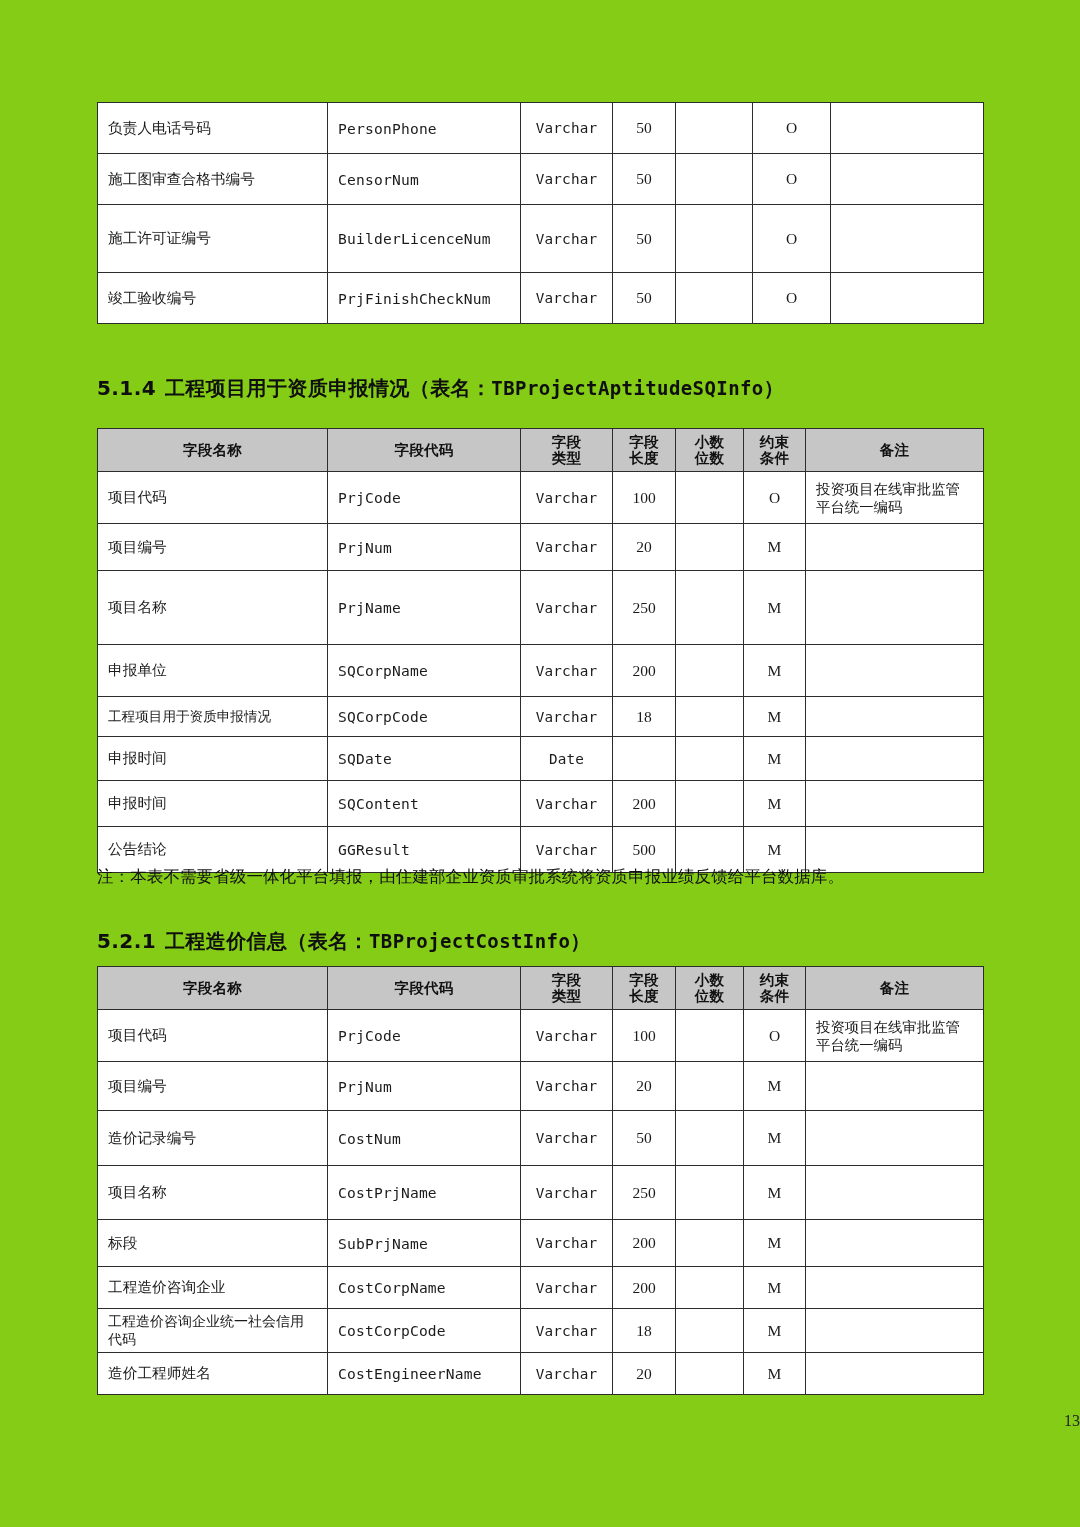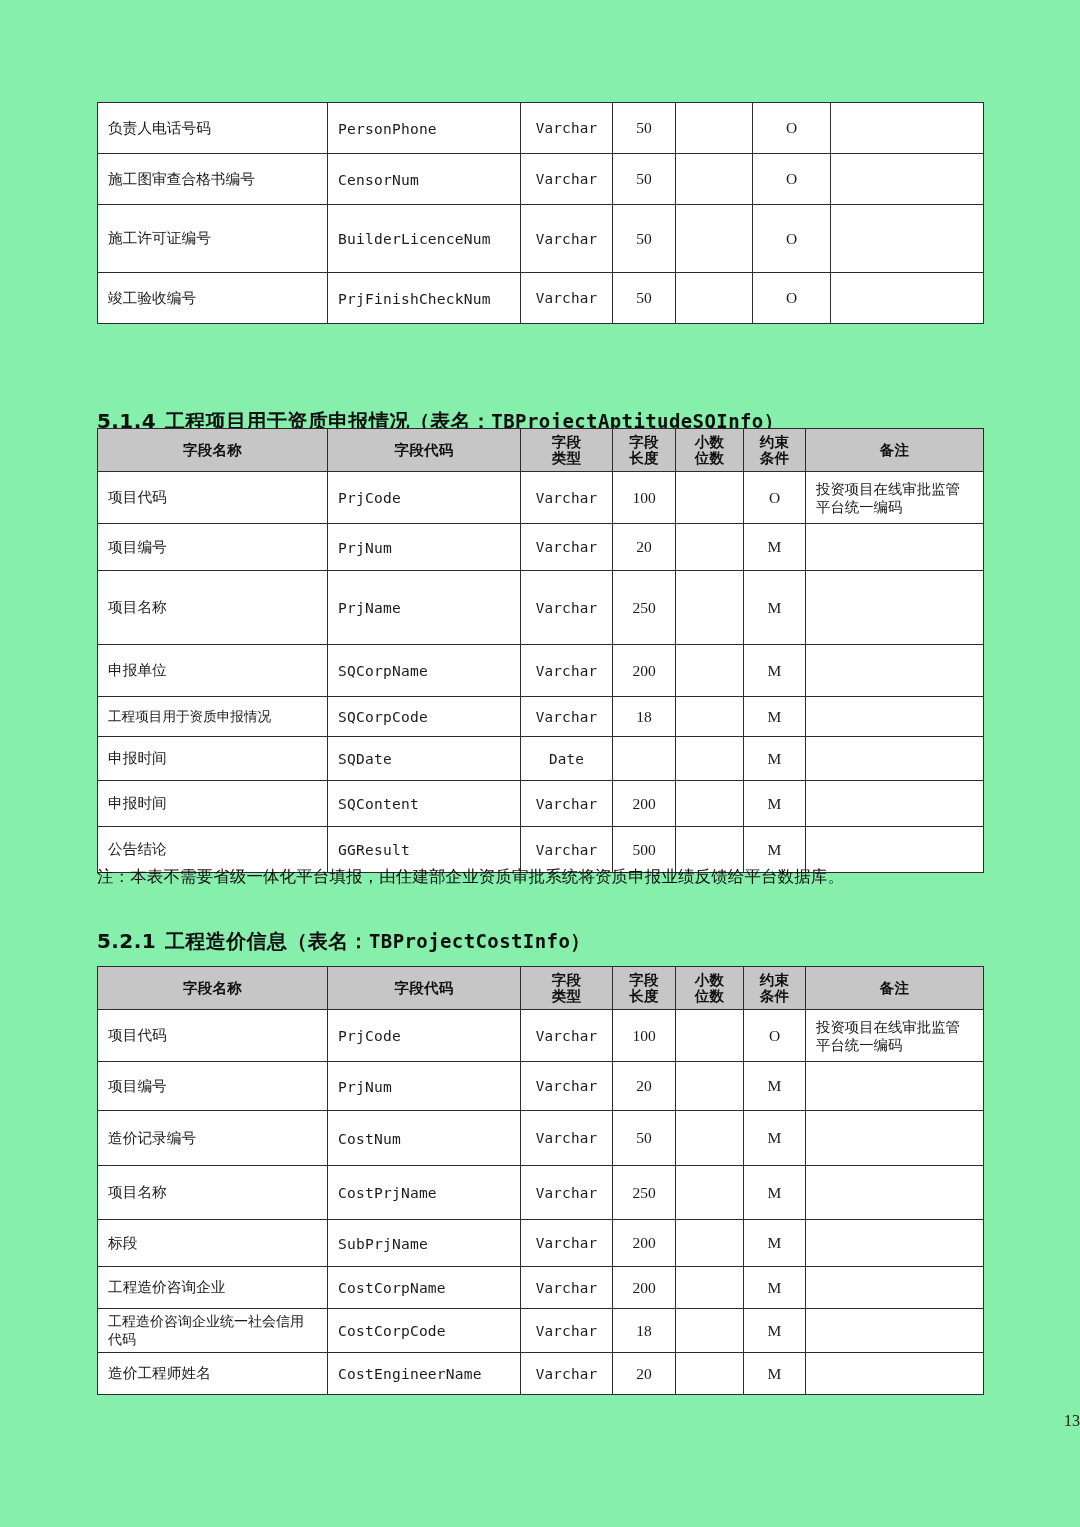--- a/index.html
+++ b/index.html
@@ -13,21 +13,21 @@
     position: relative;
     font-family: "Liberation Serif", "DejaVu Serif", serif;
     color: #1a1a1a;
     overflow: hidden;
   }
   .page {
     position: absolute;
     left: 0; top: 0;
     width: 1080px;
     height: 1527px;
-    background: #86efac;
+    background: #84cc16;
   }
   .content {
     position: absolute;
     left: 97px;
     top: 0;
     width: 886px;
   }
 
   
   table.dt {
@@ -148,21 +148,21 @@
             <td class="c-type">Varchar</td>
             <td class="c-len">50</td>
             <td class="c-dec"></td>
             <td class="c-cons">O</td>
             <td class="c-remark"></td>
           </tr>
         </tbody>
       </table>
     </div>
 
-    <div class="blk sec-heading" style="top:408px;">
+    <div class="blk sec-heading" style="top:375px;">
       <span class="num">5.1.4</span><span>工程项目用于资质申报情况（表名：</span><span class="tbl">TBProjectAptitudeSQInfo</span><span>）</span>
     </div>
 
     <div class="blk" style="top:428px;">
       <table class="dt">
         <colgroup>
           <col style="width:230px">
             <col style="width:193px">
             <col style="width:92px">
           <col style="width:63px">

